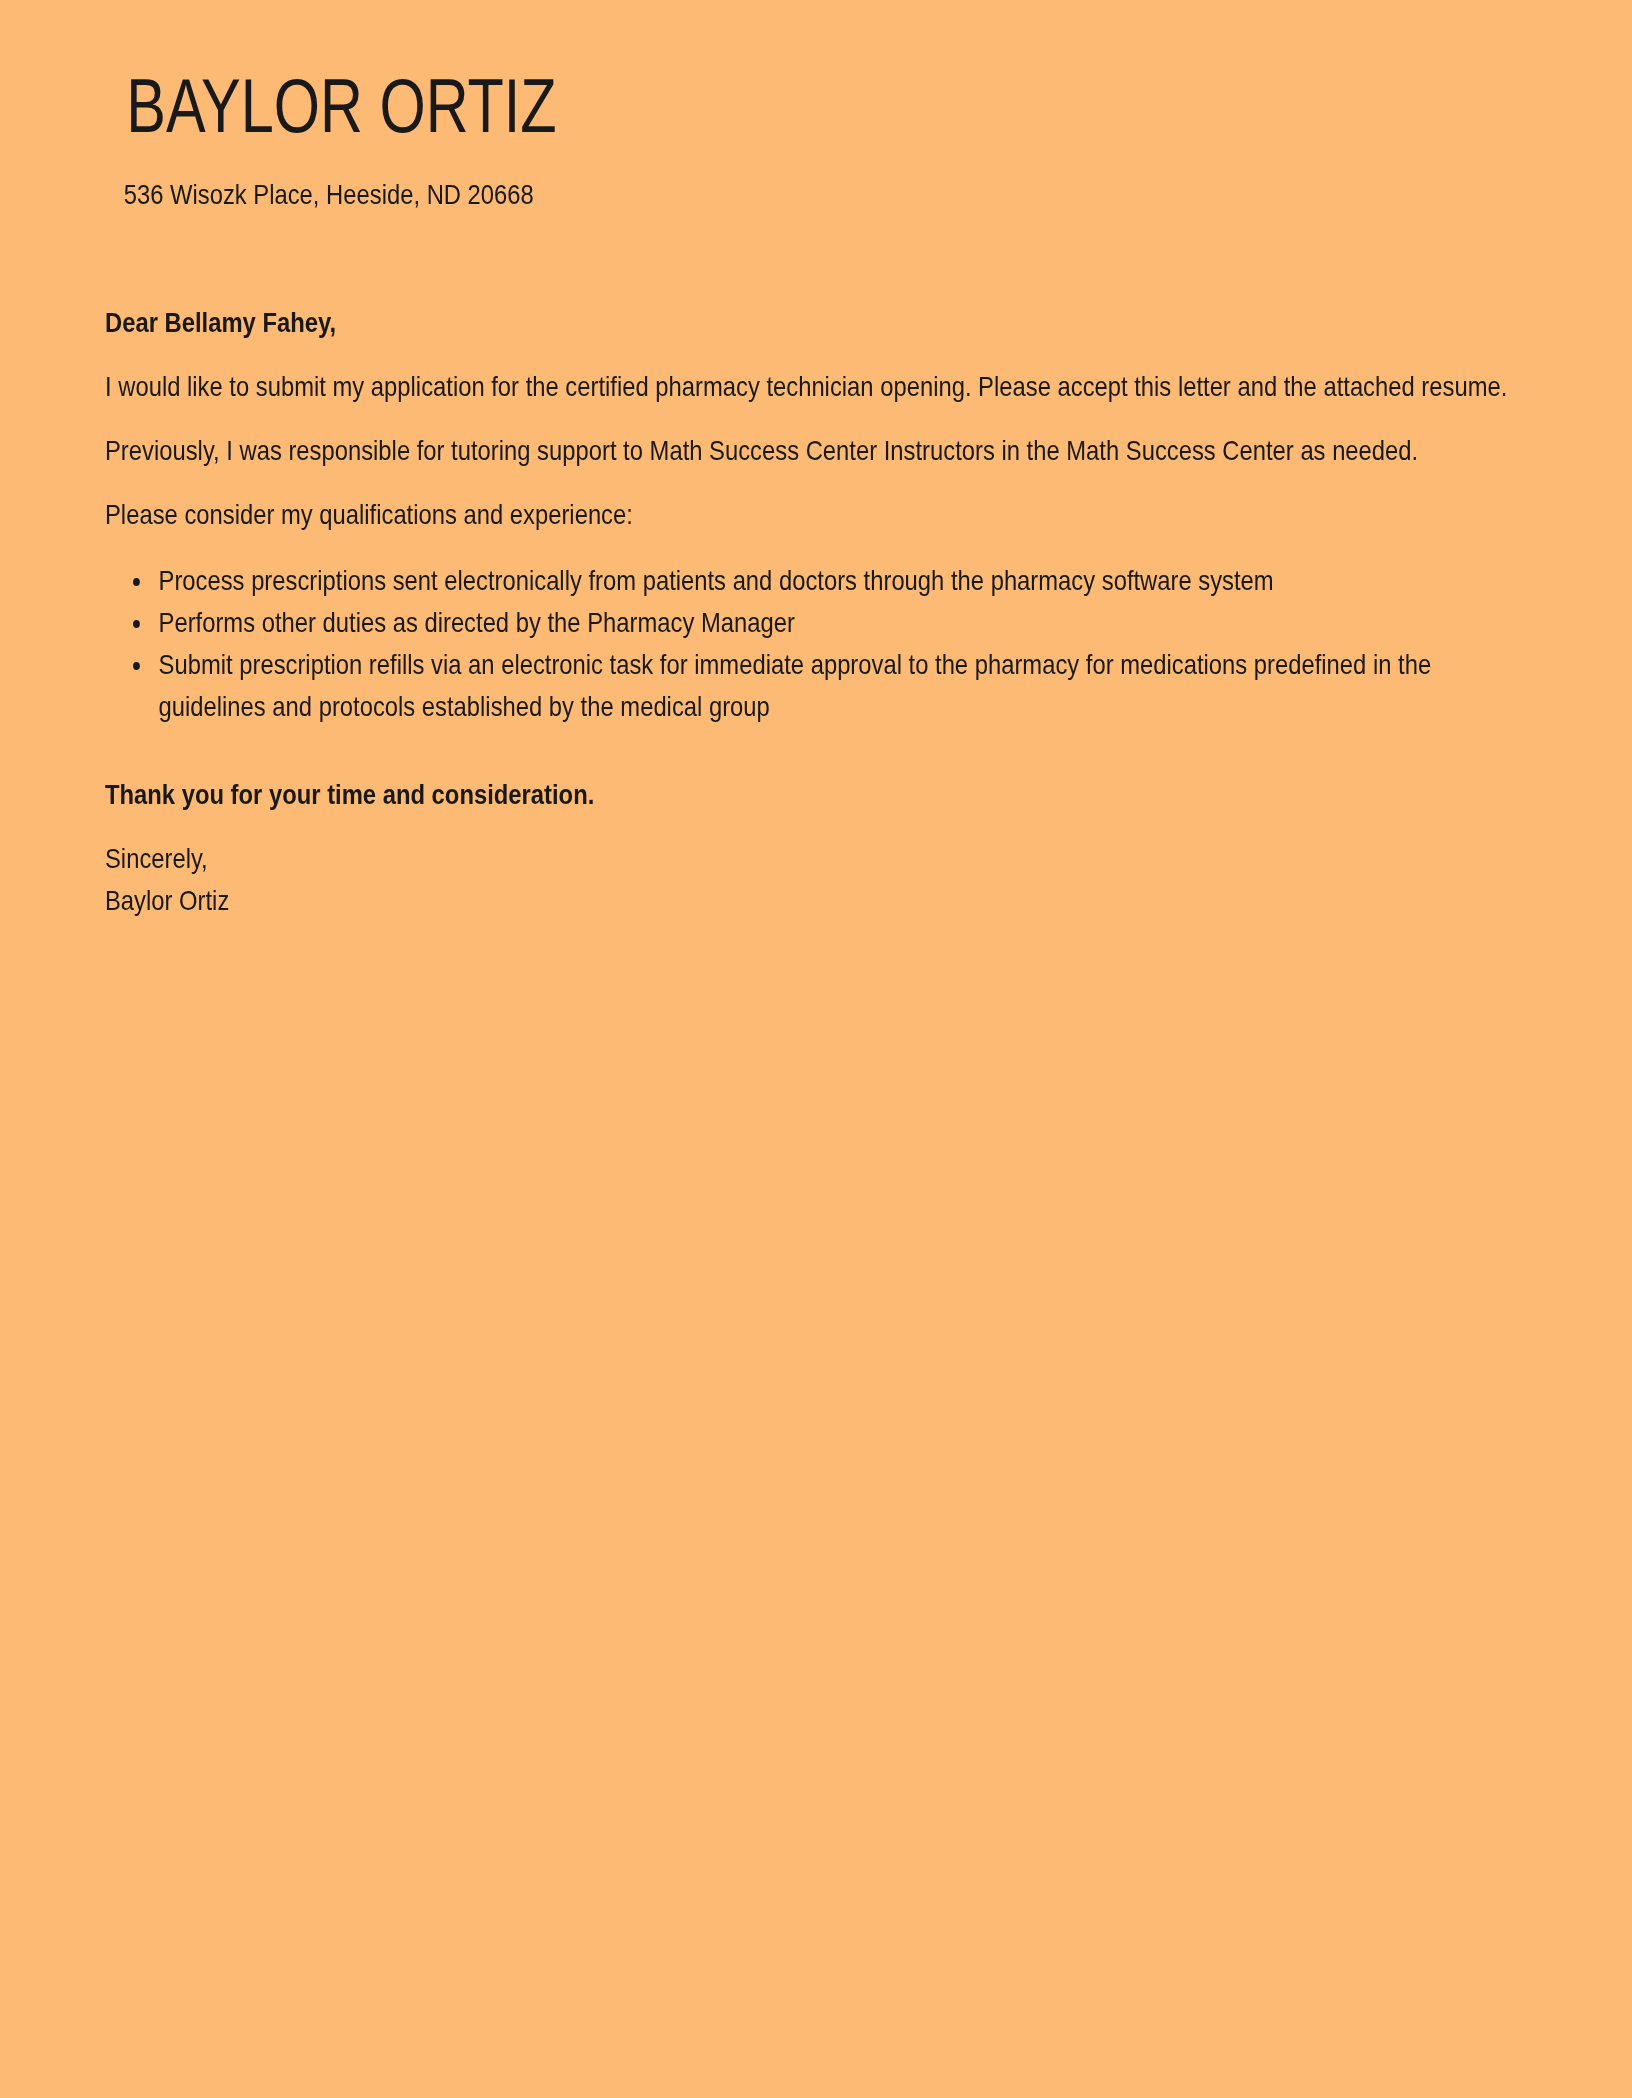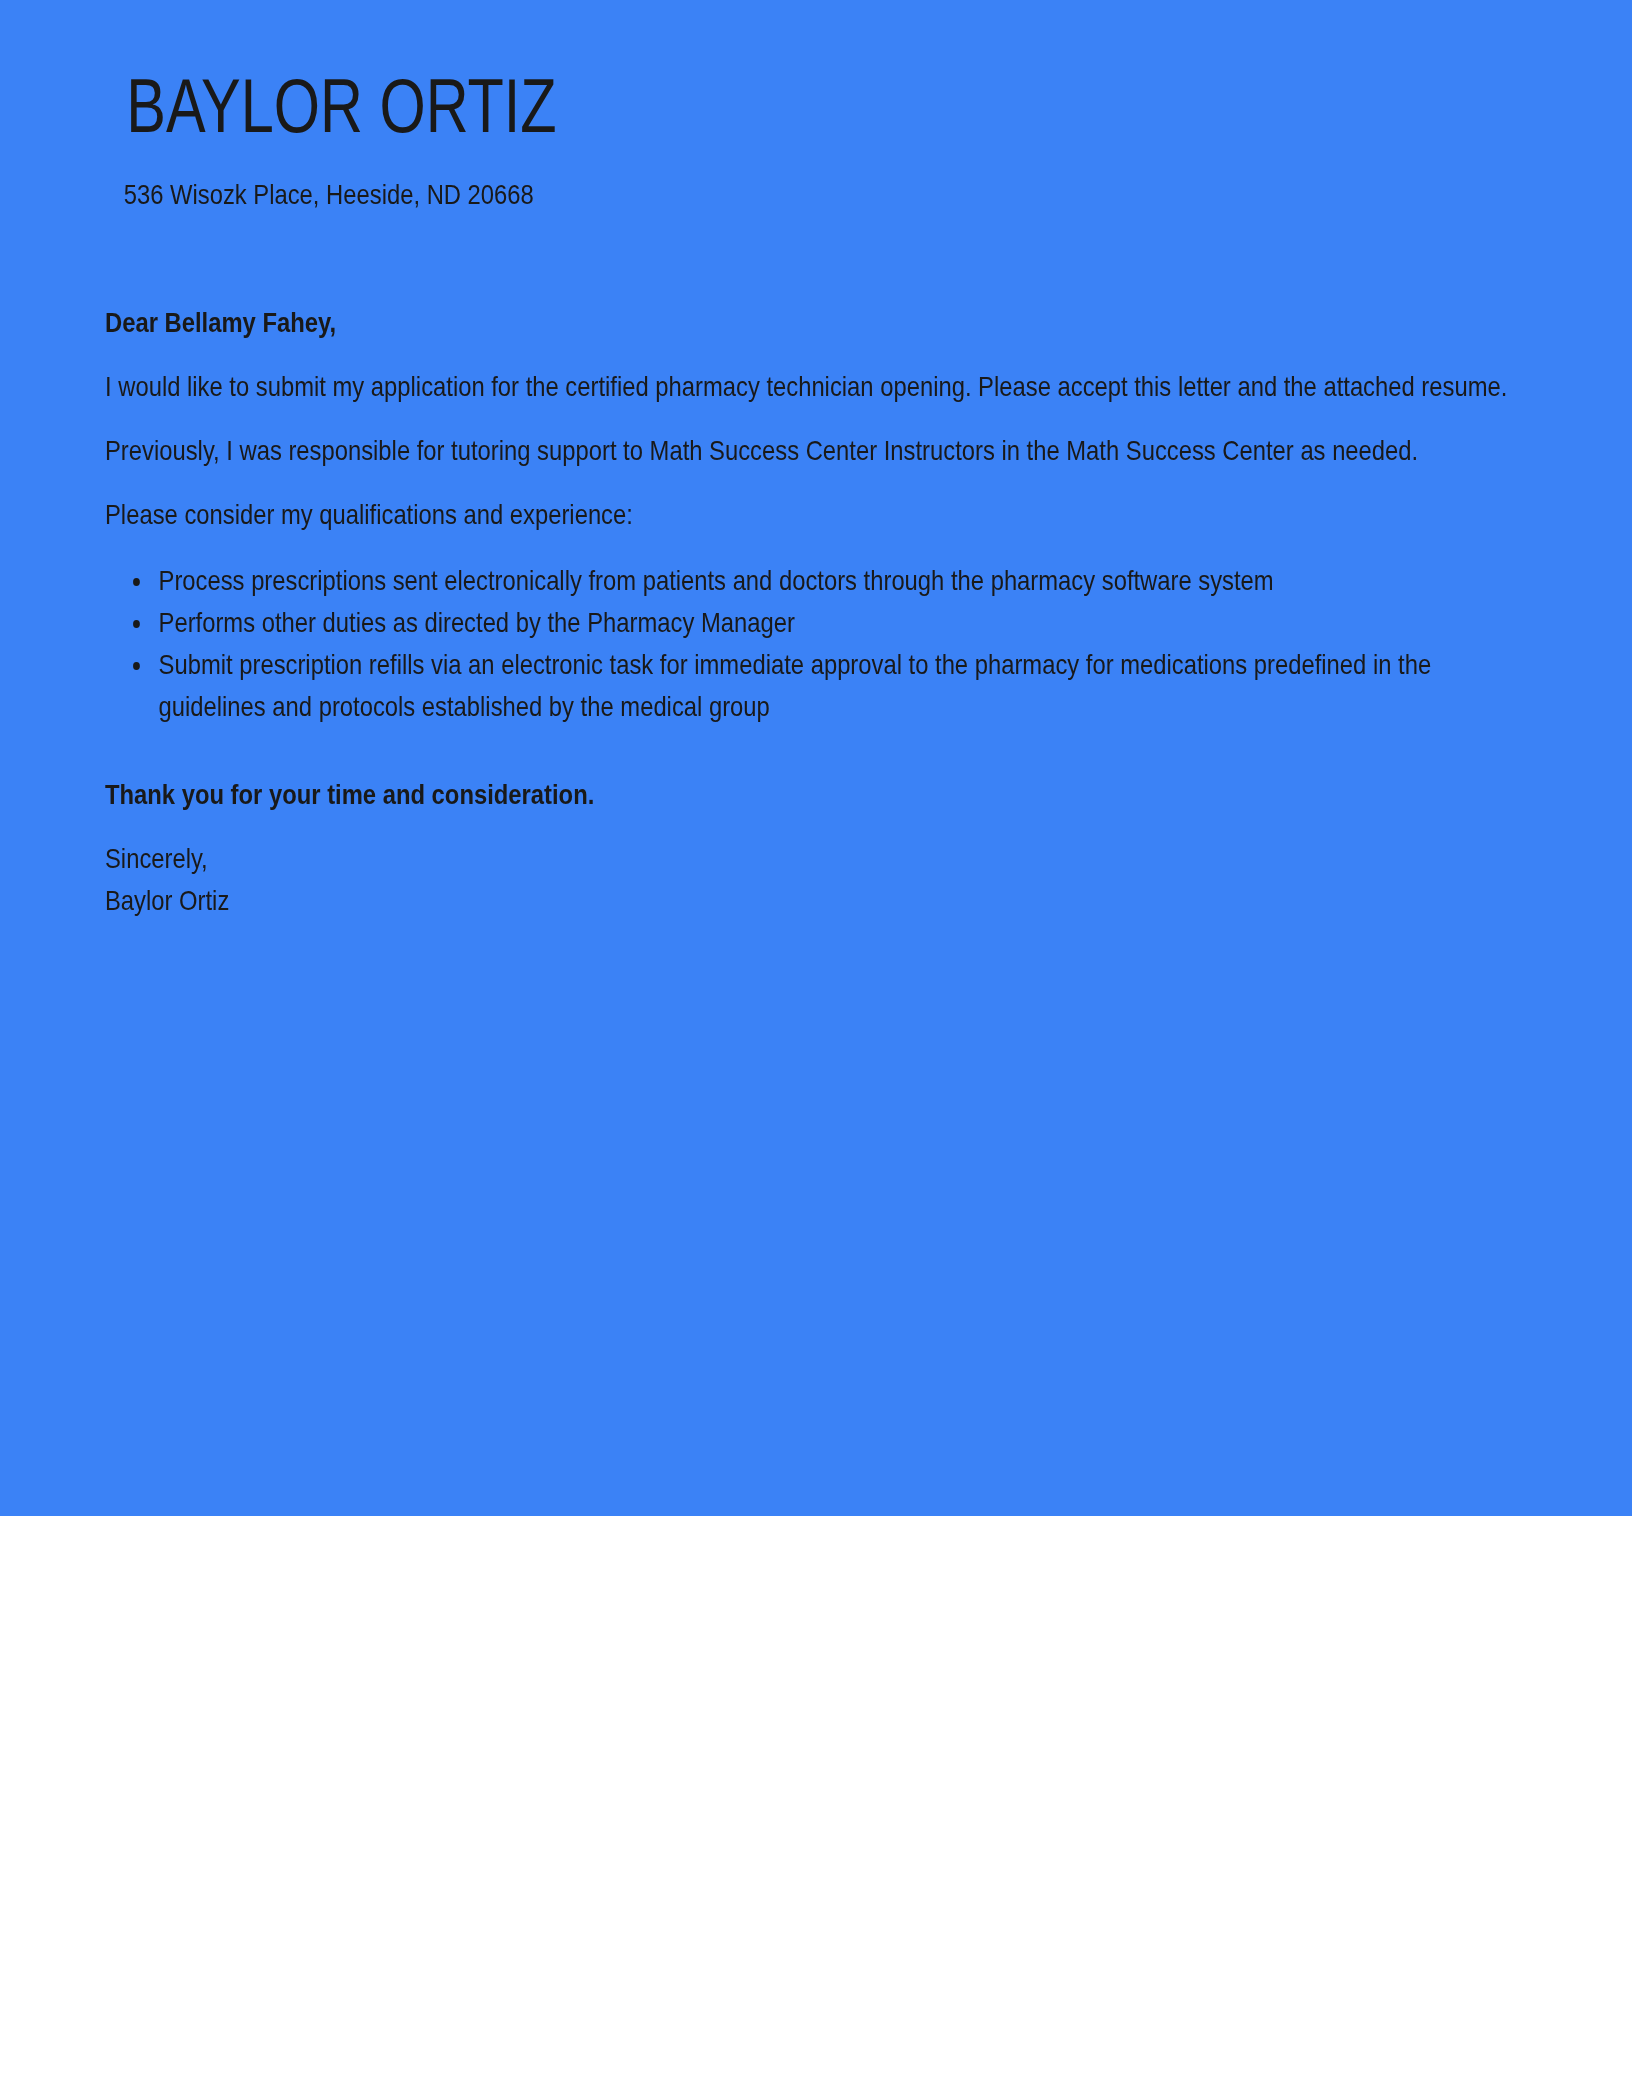--- a/index.html
+++ b/index.html
@@ -6,22 +6,22 @@
     html, body {
       margin: 0;
       padding: 0;
       background: #ffffff;
       width: 1632px;
       height: 2098px;
       overflow: hidden;
     }
     .page {
       width: 1632px;
-      height: 1516px;
-      background: #3b82f6;
+      height: 2098px;
+      background: #fdba74;
       padding: 64px 0 0 105px;
       font-family: "Liberation Sans", sans-serif;
       color: #191919;
     }
     
     .condensed {
       width: 1676px;
       transform: scaleX(0.85);
       transform-origin: 0 0;
       font-size: 28px;

